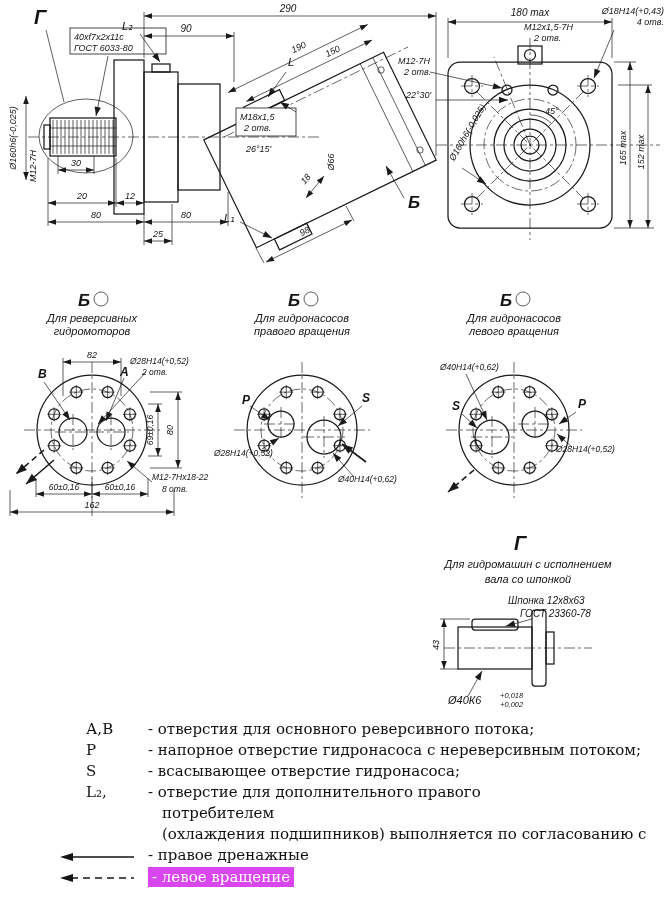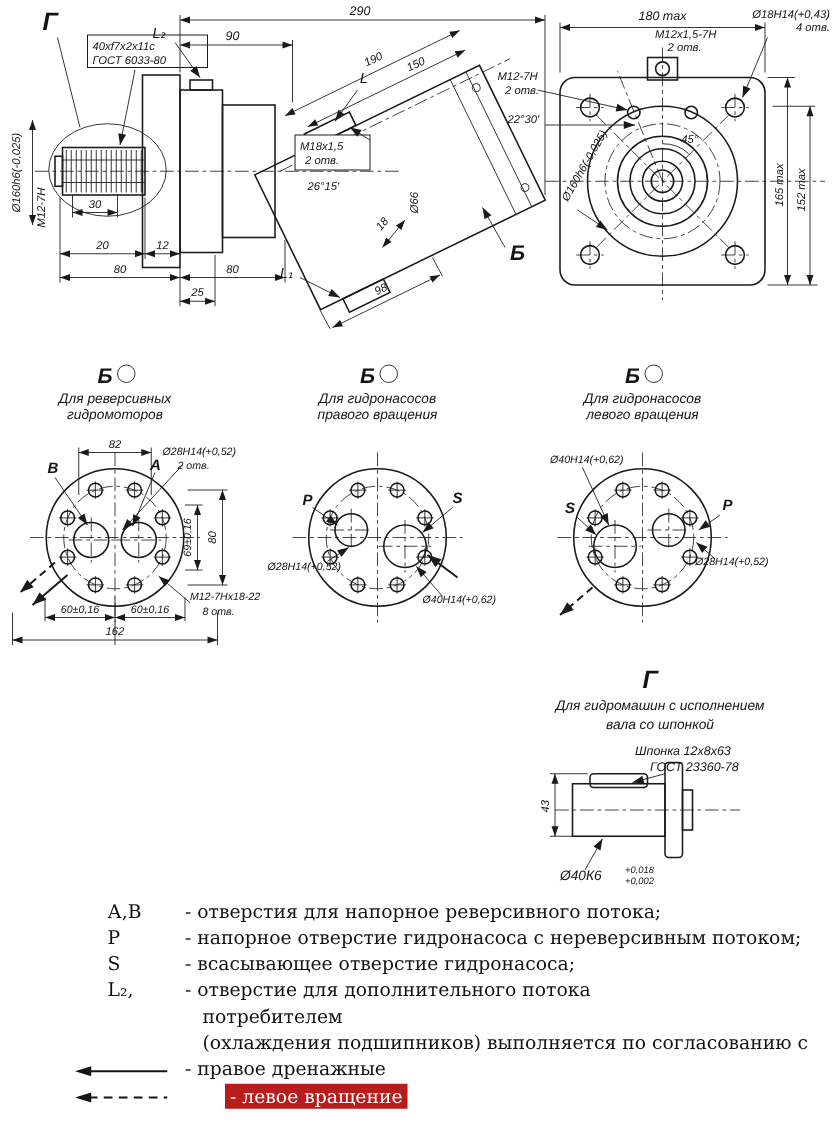--- a/index.html
+++ b/index.html
@@ -471,33 +471,33 @@
   <text class="fs10" x="520" y="617">ГОСТ 23360-78</text>
   <text class="fs9" text-anchor="middle" x="439" y="645" transform="rotate(-90 439 645)">43</text>
   <text class="fs11" x="448" y="704">Ø40К6</text>
   <text style="font-size:7.5px" x="500" y="698">+0,018</text>
   <text style="font-size:7.5px" x="500" y="707">+0,002</text>
 </svg>
 
 <div class="legend">
   <div class="lrow">
     <span class="lsym">А,В</span>
-    <span class="ltext">- отверстия для напорное реверсивного потока;</span>
+    <span class="ltext">- отверстия для основного реверсивного потока;</span>
   </div>
   <div class="lrow">
     <span class="lsym">Р</span>
     <span class="ltext">- напорное отверстие гидронасоса с нереверсивным потоком;</span>
   </div>
   <div class="lrow">
     <span class="lsym">S</span>
     <span class="ltext">- всасывающее отверстие гидронасоса;</span>
   </div>
   <div class="lrow">
     <span class="lsym">L₂,</span>
-    <span class="ltext">- отверстие для дополнительного потока</span>
+    <span class="ltext">- отверстие для дополнительного правого</span>
   </div>
   <div class="lrow cont">
     <span class="lsym"></span>
     <span class="ltext">потребителем</span>
   </div>
   <div class="lrow cont">
     <span class="lsym"></span>
     <span class="ltext">(охлаждения подшипников) выполняется по согласованию с</span>
   </div>
   <div class="lrow">
@@ -509,17 +509,17 @@
     </span>
     <span class="ltext">- правое дренажные</span>
   </div>
   <div class="lrow">
     <span class="lsym arr">
       <svg width="74" height="12" viewBox="0 0 74 12">
             <polygon points="0,6 13,2 13,10" fill="#141414"></polygon>
             <line x1="11" y1="6" x2="74" y2="6" stroke="#141414" stroke-width="1.7" stroke-dasharray="7 5"></line>
           </svg>
     </span>
-    <span class="ltext hl" style="background: #b91c1c; color: rgb(255, 255, 255); margin-left: 32px;">- левое вращение</span>
+    <span class="ltext hl" style="background: #d946ef; color: rgb(255, 255, 255);">- левое вращение</span>
   </div>
 </div>
 
 </div>
 
 </body></html>

